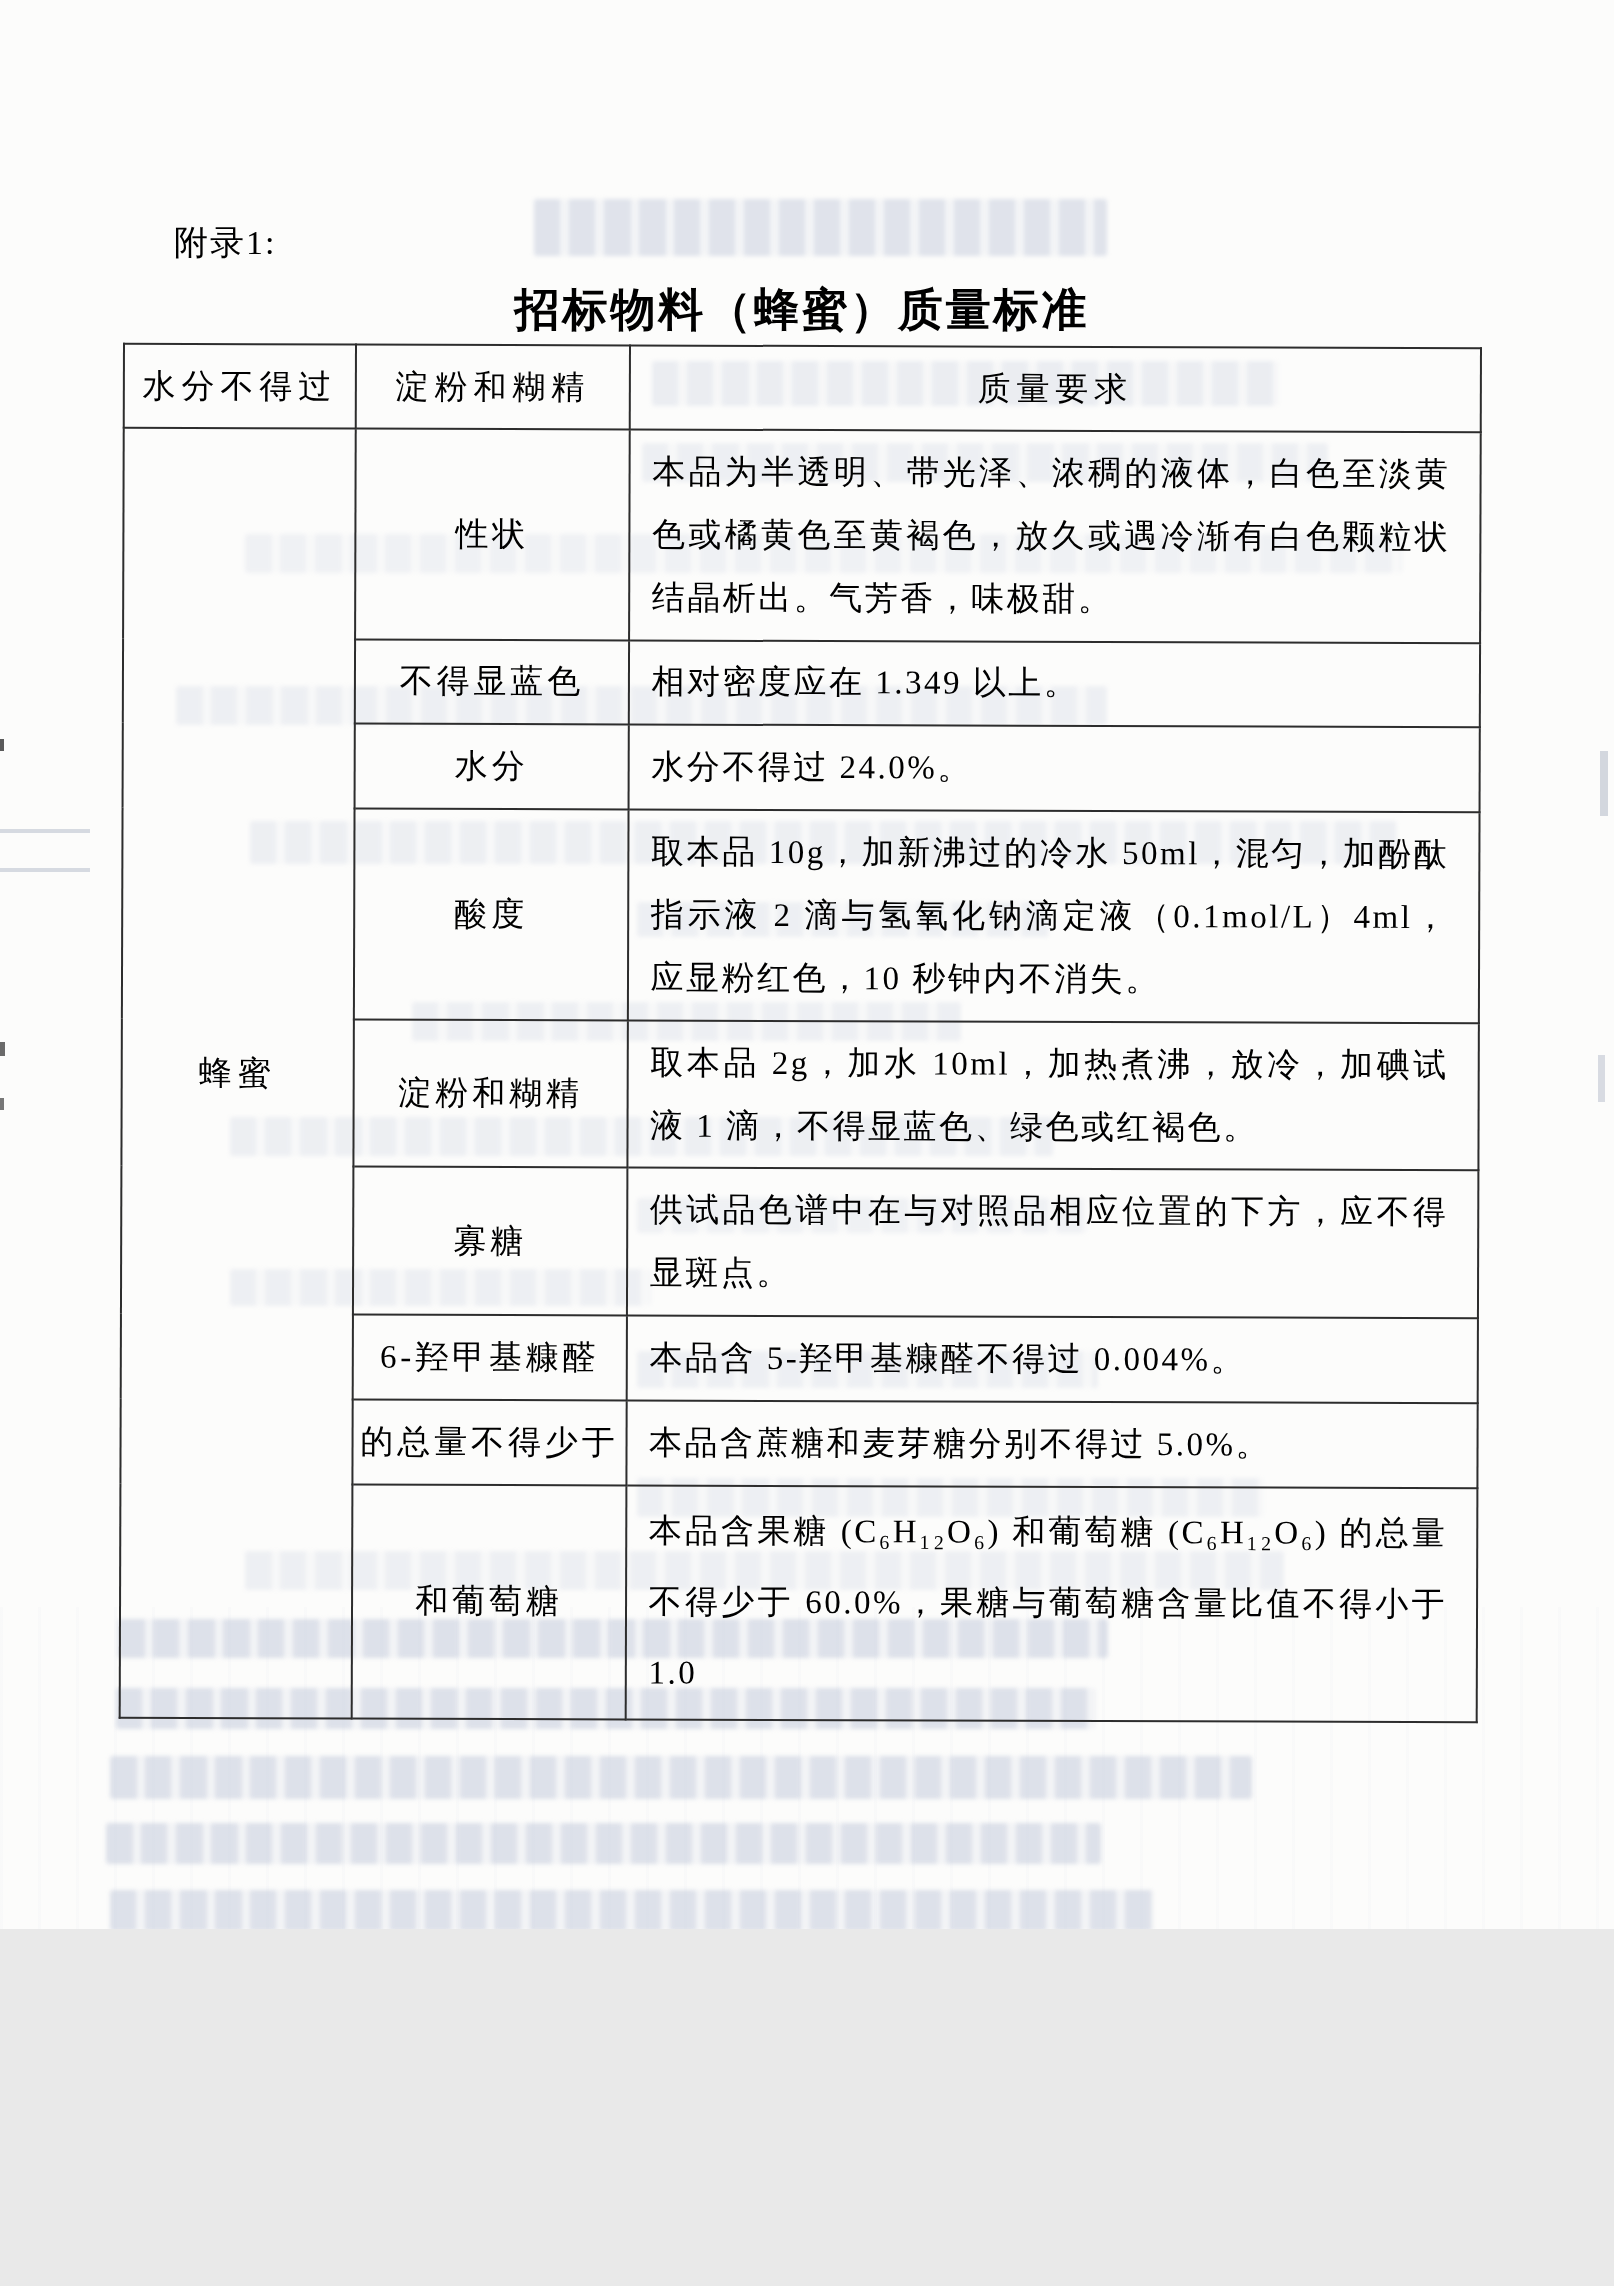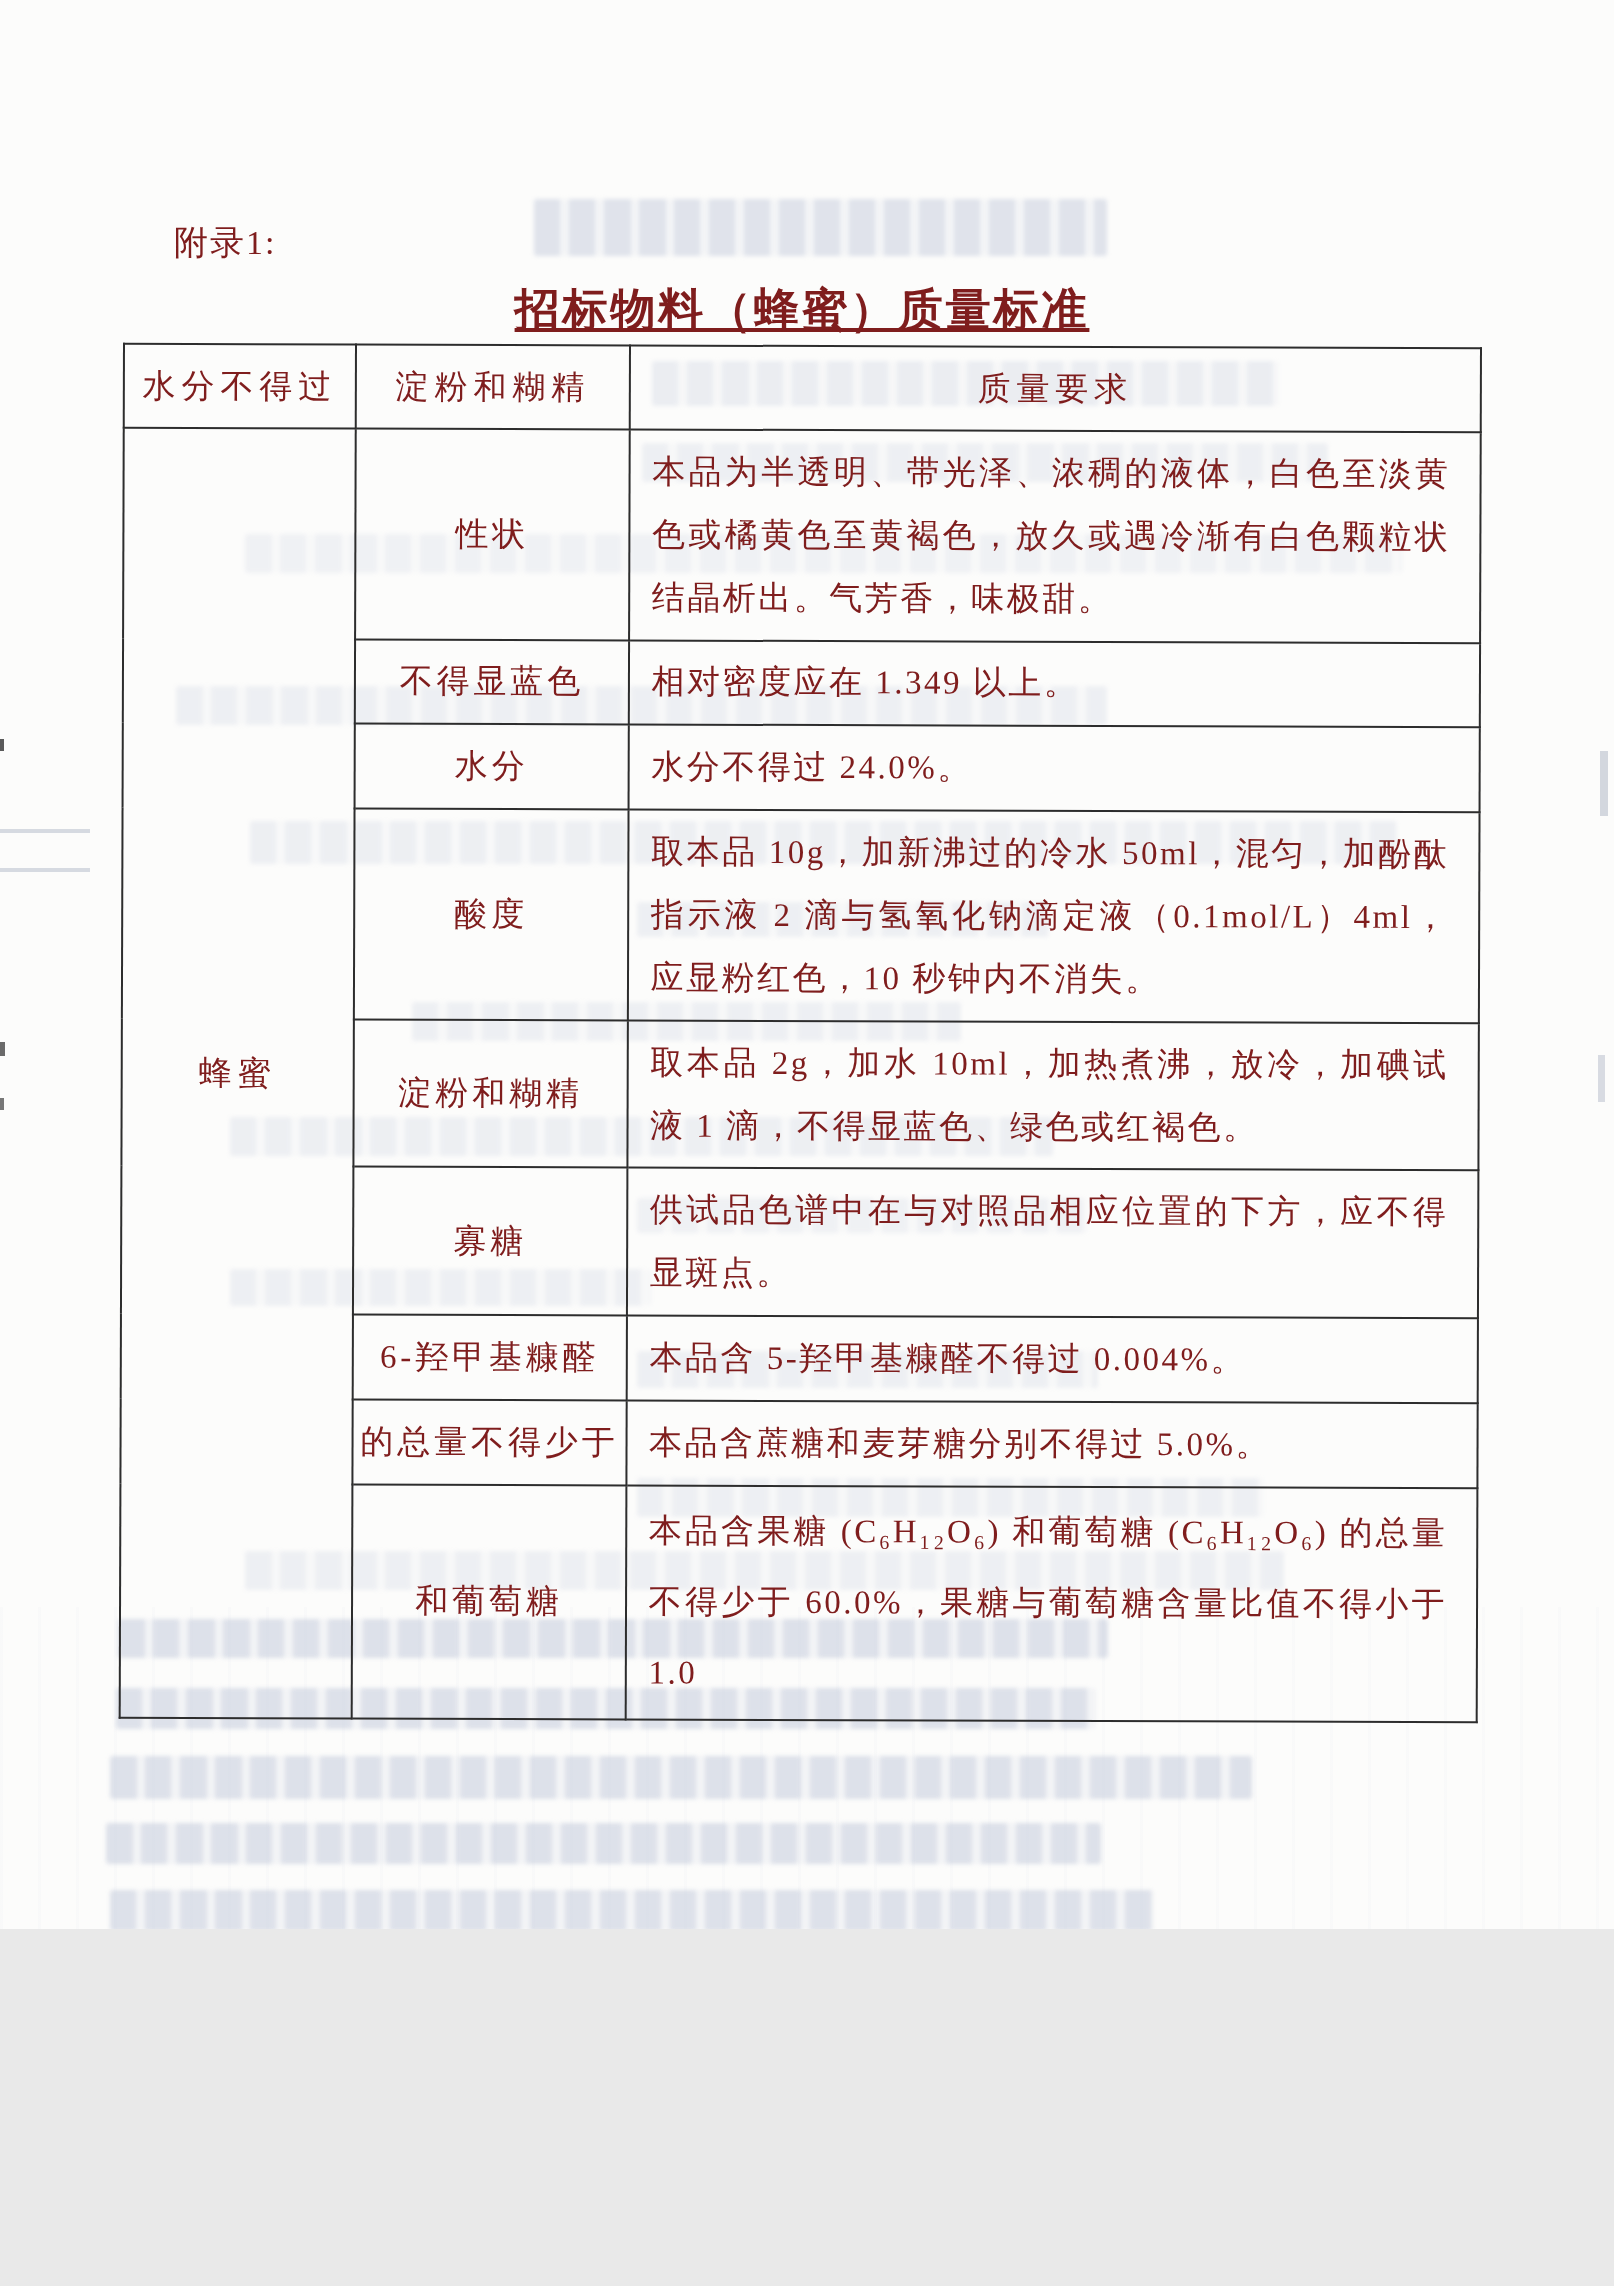--- a/index.html
+++ b/index.html
@@ -3,36 +3,36 @@
 <meta charset="utf-8">
 <style>
   html,body{margin:0;padding:0;background:#e9e9e9;}
   .page{
     position:relative;
     width:1614px;height:1929px;
     margin:0 auto;
     background:#fcfcfb;
     overflow:hidden;
     font-family:"Liberation Serif","DejaVu Serif",serif;
-    color:#7f1d1d;
+    color:#000000;
   }
   
   .paper-streaks{
     position:absolute;left:0;top:1607px;width:1614px;height:679px;
     background:repeating-linear-gradient(90deg, rgba(223,227,236,.28) 0 2.9px, rgba(0,0,0,0) 2.9px 38px);
     opacity:.4;
     pointer-events:none;
   }
   .appendix{
     position:absolute;left:174px;top:220px;
     font-size:34px;letter-spacing:2px;
   }
   .doc-title{
     position:absolute;left:123px;top:280px;width:1358px;
-    text-align:center;font-size:45px;font-weight:bold;letter-spacing:2.9px;text-decoration:underline;
+    text-align:center;font-size:45px;font-weight:bold;letter-spacing:2.9px;
   }
   .table-wrap{
     position:absolute;left:123px;top:345px;
     transform:rotate(0.18deg);
     transform-origin:top center;
   }
   table.qtable{
     width:1358px;
     border-collapse:collapse;
     table-layout:fixed;

